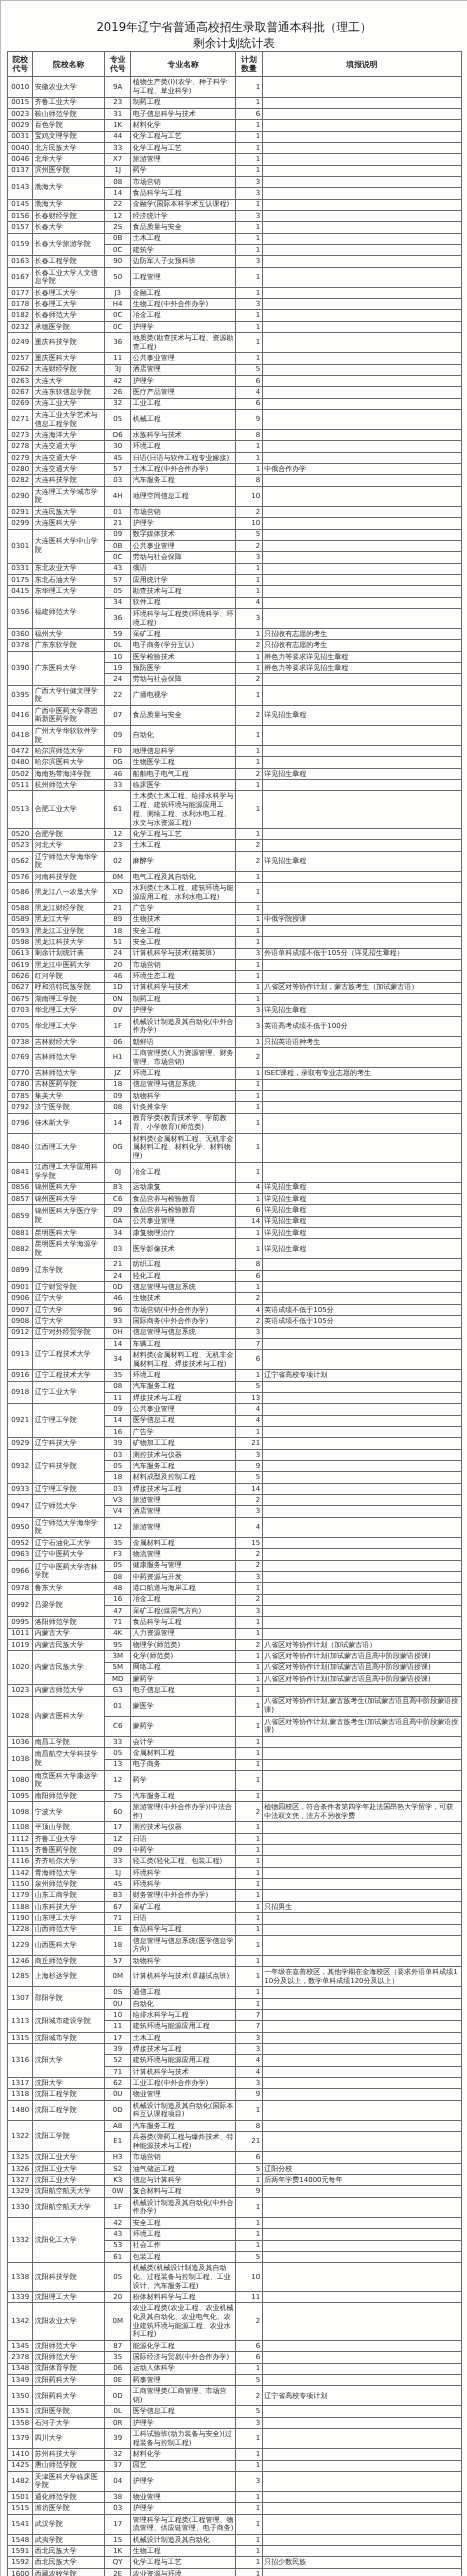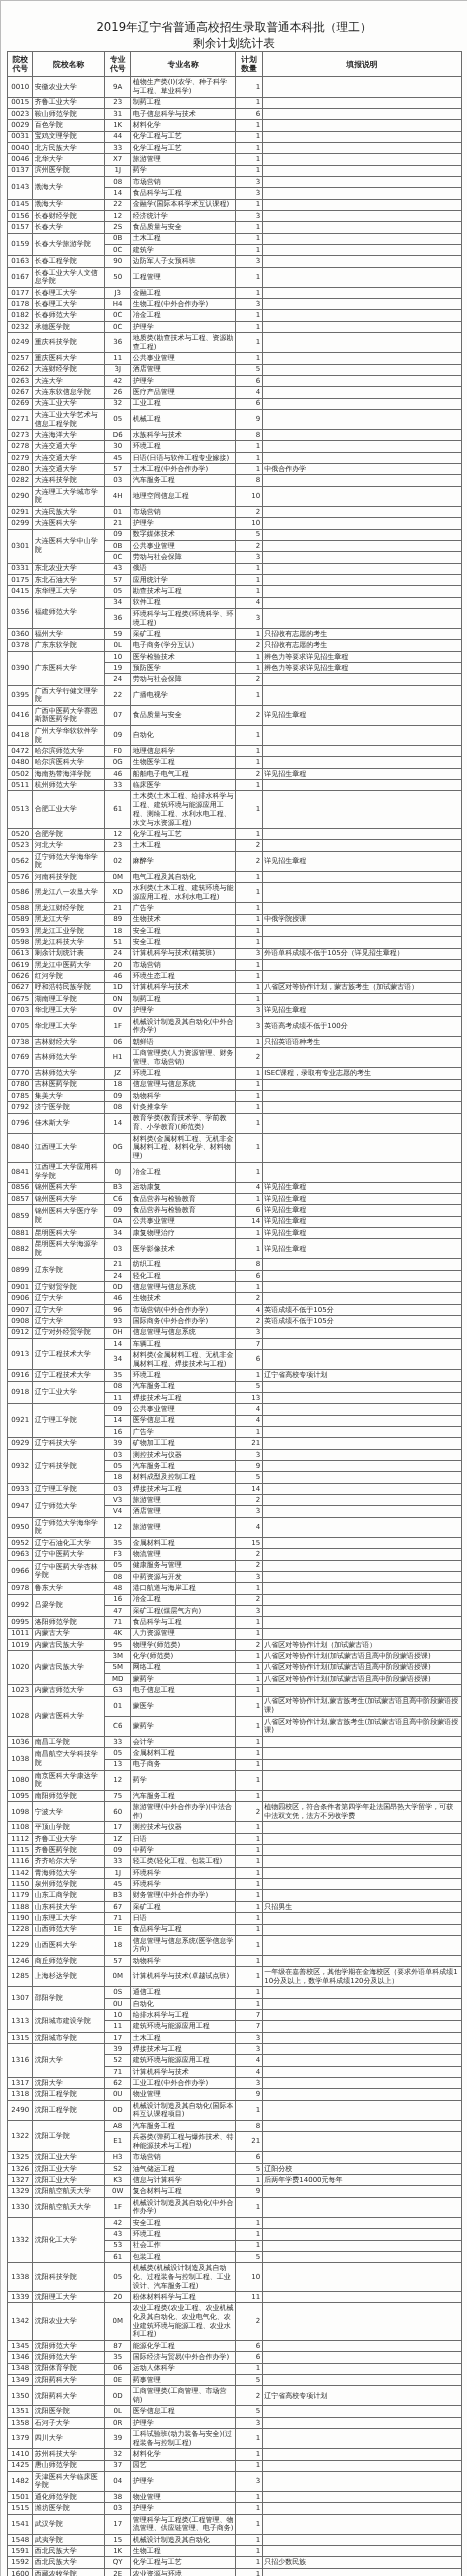--- a/index.html
+++ b/index.html
@@ -1236,21 +1236,21 @@
         </tr>
         <tr>
           <td class="center">1318</td>
           <td class="left">沈阳工程学院</td>
           <td class="center">0U</td>
           <td class="left">物业管理</td>
           <td class="right">9</td>
           <td class="left"></td>
         </tr>
         <tr>
-          <td class="center">2490</td>
+          <td class="center">1480</td>
           <td class="left">沈阳工程学院</td>
           <td class="center">0D</td>
           <td class="left">机械设计制造及其自动化(国际本科互认课程项目)</td>
           <td class="right">1</td>
           <td class="left"></td>
         </tr>
         <tr>
           <td class="center" rowspan="2">1322</td>
           <td class="left" rowspan="2">沈阳工学院</td>
           <td class="center">A8</td>
@@ -1356,21 +1356,21 @@
         </tr>
         <tr>
           <td class="center">1345</td>
           <td class="left">沈阳师范大学</td>
           <td class="center">87</td>
           <td class="left">能源化学工程</td>
           <td class="right">6</td>
           <td class="left"></td>
         </tr>
         <tr>
-          <td class="center">1346</td>
+          <td class="center">2378</td>
           <td class="left">沈阳师范大学</td>
           <td class="center">35</td>
           <td class="left">国际经济与贸易(中外合作办学)</td>
           <td class="right">6</td>
           <td class="left"></td>
         </tr>
         <tr>
           <td class="center">1348</td>
           <td class="left">沈阳体育学院</td>
           <td class="center">06</td>

